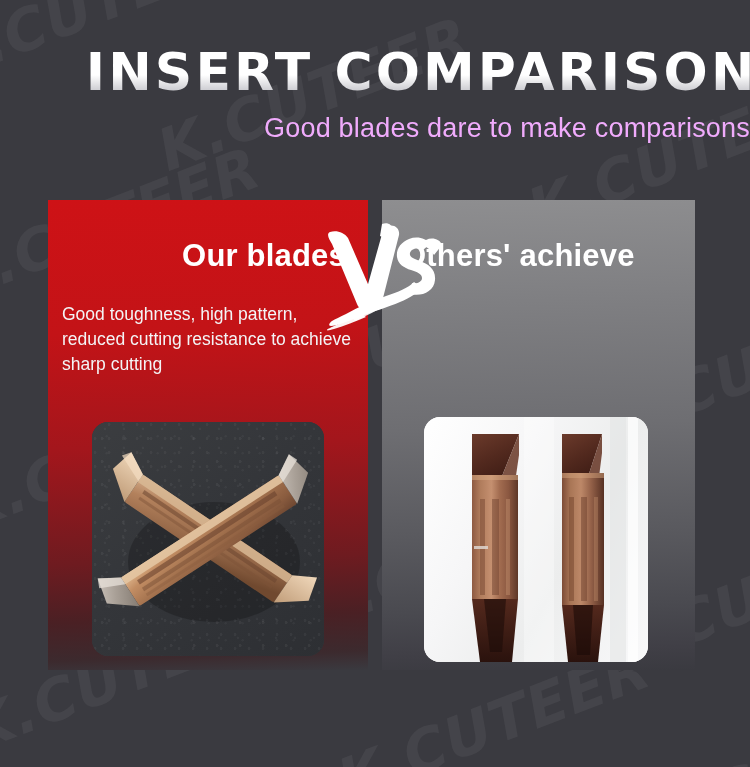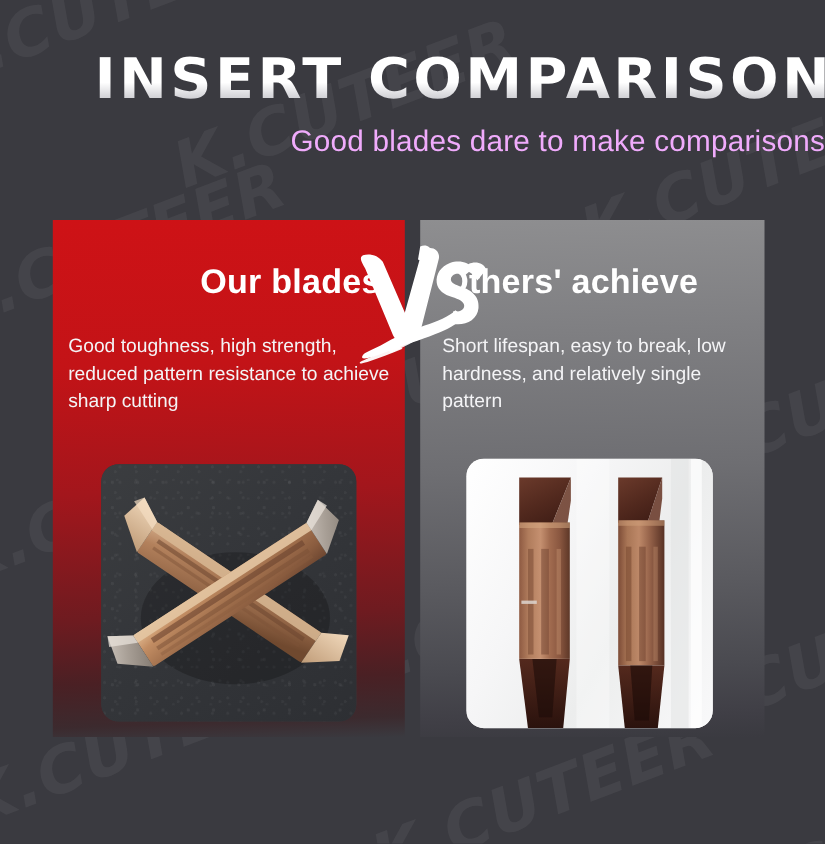--- a/index.html
+++ b/index.html
@@ -171,21 +171,21 @@
     <div class="title nosel">INSERT  COMPARISON</div>
     <div class="subtitle nosel">Good blades dare to make comparisons</div>
   </div>
 
   <div class="panels">
 
     <div class="panel panel-ours">
 
       <div class="panel-heading heading-ours nosel">Our blades</div>
 
-      <div class="panel-body body-ours nosel">Good toughness, high strength, reduced pattern resistance to achieve sharp cutting</div>
+      <div class="panel-body body-ours nosel">Good toughness, high pattern, reduced cutting resistance to achieve sharp cutting</div>
 
       <div class="photo-card card-ours">
         <div class="photo-bg-dark"></div>
         <svg width="232" height="234" viewBox="0 0 232 234" style="position:absolute;inset:0">
           <defs>
             <linearGradient id="br1" x1="0" y1="0" x2="1" y2="1">
               <stop offset="0" stop-color="#e8c39a"></stop>
               <stop offset="0.25" stop-color="#c28d63"></stop>
               <stop offset="0.55" stop-color="#a06f4c"></stop>
               <stop offset="0.8" stop-color="#8a5c3f"></stop>
@@ -234,21 +234,20 @@
             <polygon points="210,102 230,90 234,99 210,110" fill="#e8e2da" opacity="0.75"></polygon>
           </g>
         </svg>
       </div>
     </div>
 
     <div class="panel panel-others">
 
       <div class="panel-heading heading-others nosel">Others' achieve</div>
 
-      <div class="panel-body body-others nosel">Short lifespan, easy to break, low hardness, and relatively single pattern</div>
 
       <div class="photo-card card-others">
         <div class="photo-bg-white"></div>
         <svg width="224" height="245" viewBox="0 0 224 245" style="position:absolute;inset:0">
           <defs>
             <linearGradient id="ob1" x1="0" y1="0" x2="1" y2="0">
               <stop offset="0" stop-color="#8e5a42"></stop>
               <stop offset="0.18" stop-color="#b07c5c"></stop>
               <stop offset="0.42" stop-color="#c59070"></stop>
               <stop offset="0.6" stop-color="#a26c50"></stop>

